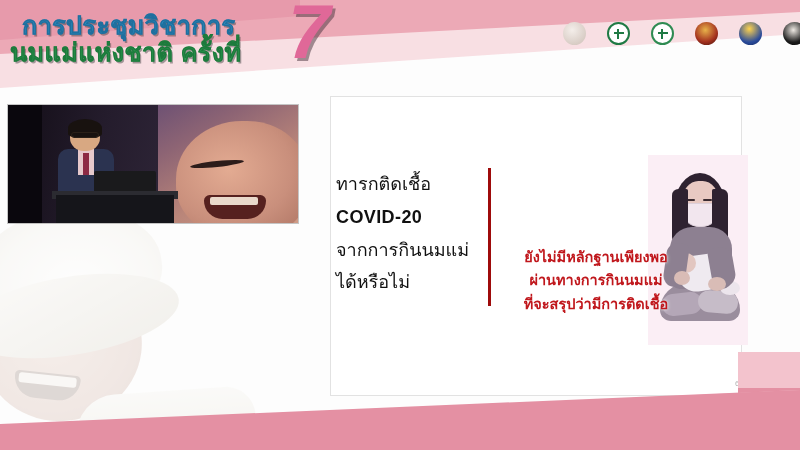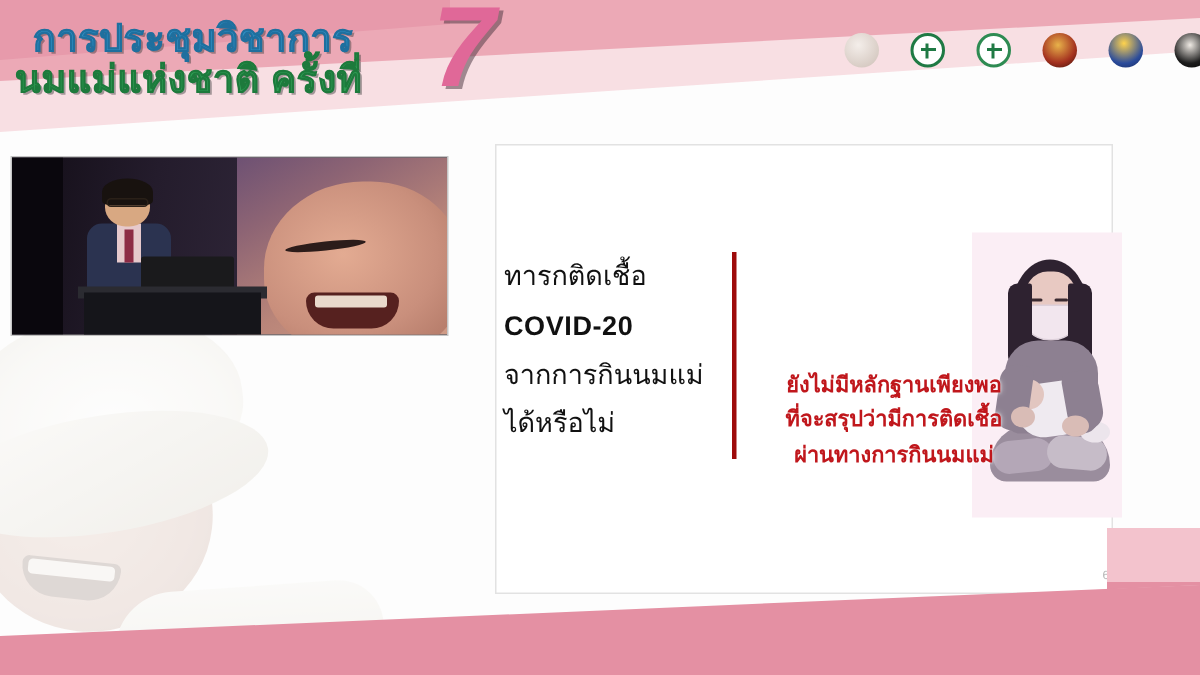--- a/index.html
+++ b/index.html
@@ -459,22 +459,22 @@
     <div class="il-baby"></div>
     <div class="il-baby-head"></div>
     <div class="il-arm-l"></div>
     <div class="il-arm-r"></div>
     <div class="il-hand-l"></div>
     <div class="il-hand-r"></div>
   </div>
 
   <div class="answer">
     <div class="a-line">ยังไม่มีหลักฐานเพียงพอ</div>
+    <div class="a-line">ผ่านทางการกินนมแม่</div>
     <div class="a-line">ที่จะสรุปว่ามีการติดเชื้อ</div>
-    <div class="a-line">ผ่านทางการกินนมแม่</div>
   </div>
 
   <div class="slide-num">6</div>
 
   <div class="band-right"></div>
   <div class="band-right2"></div>
   <div class="band-bottom-light"></div>
   <div class="band-bottom"></div>
 
 </div>

